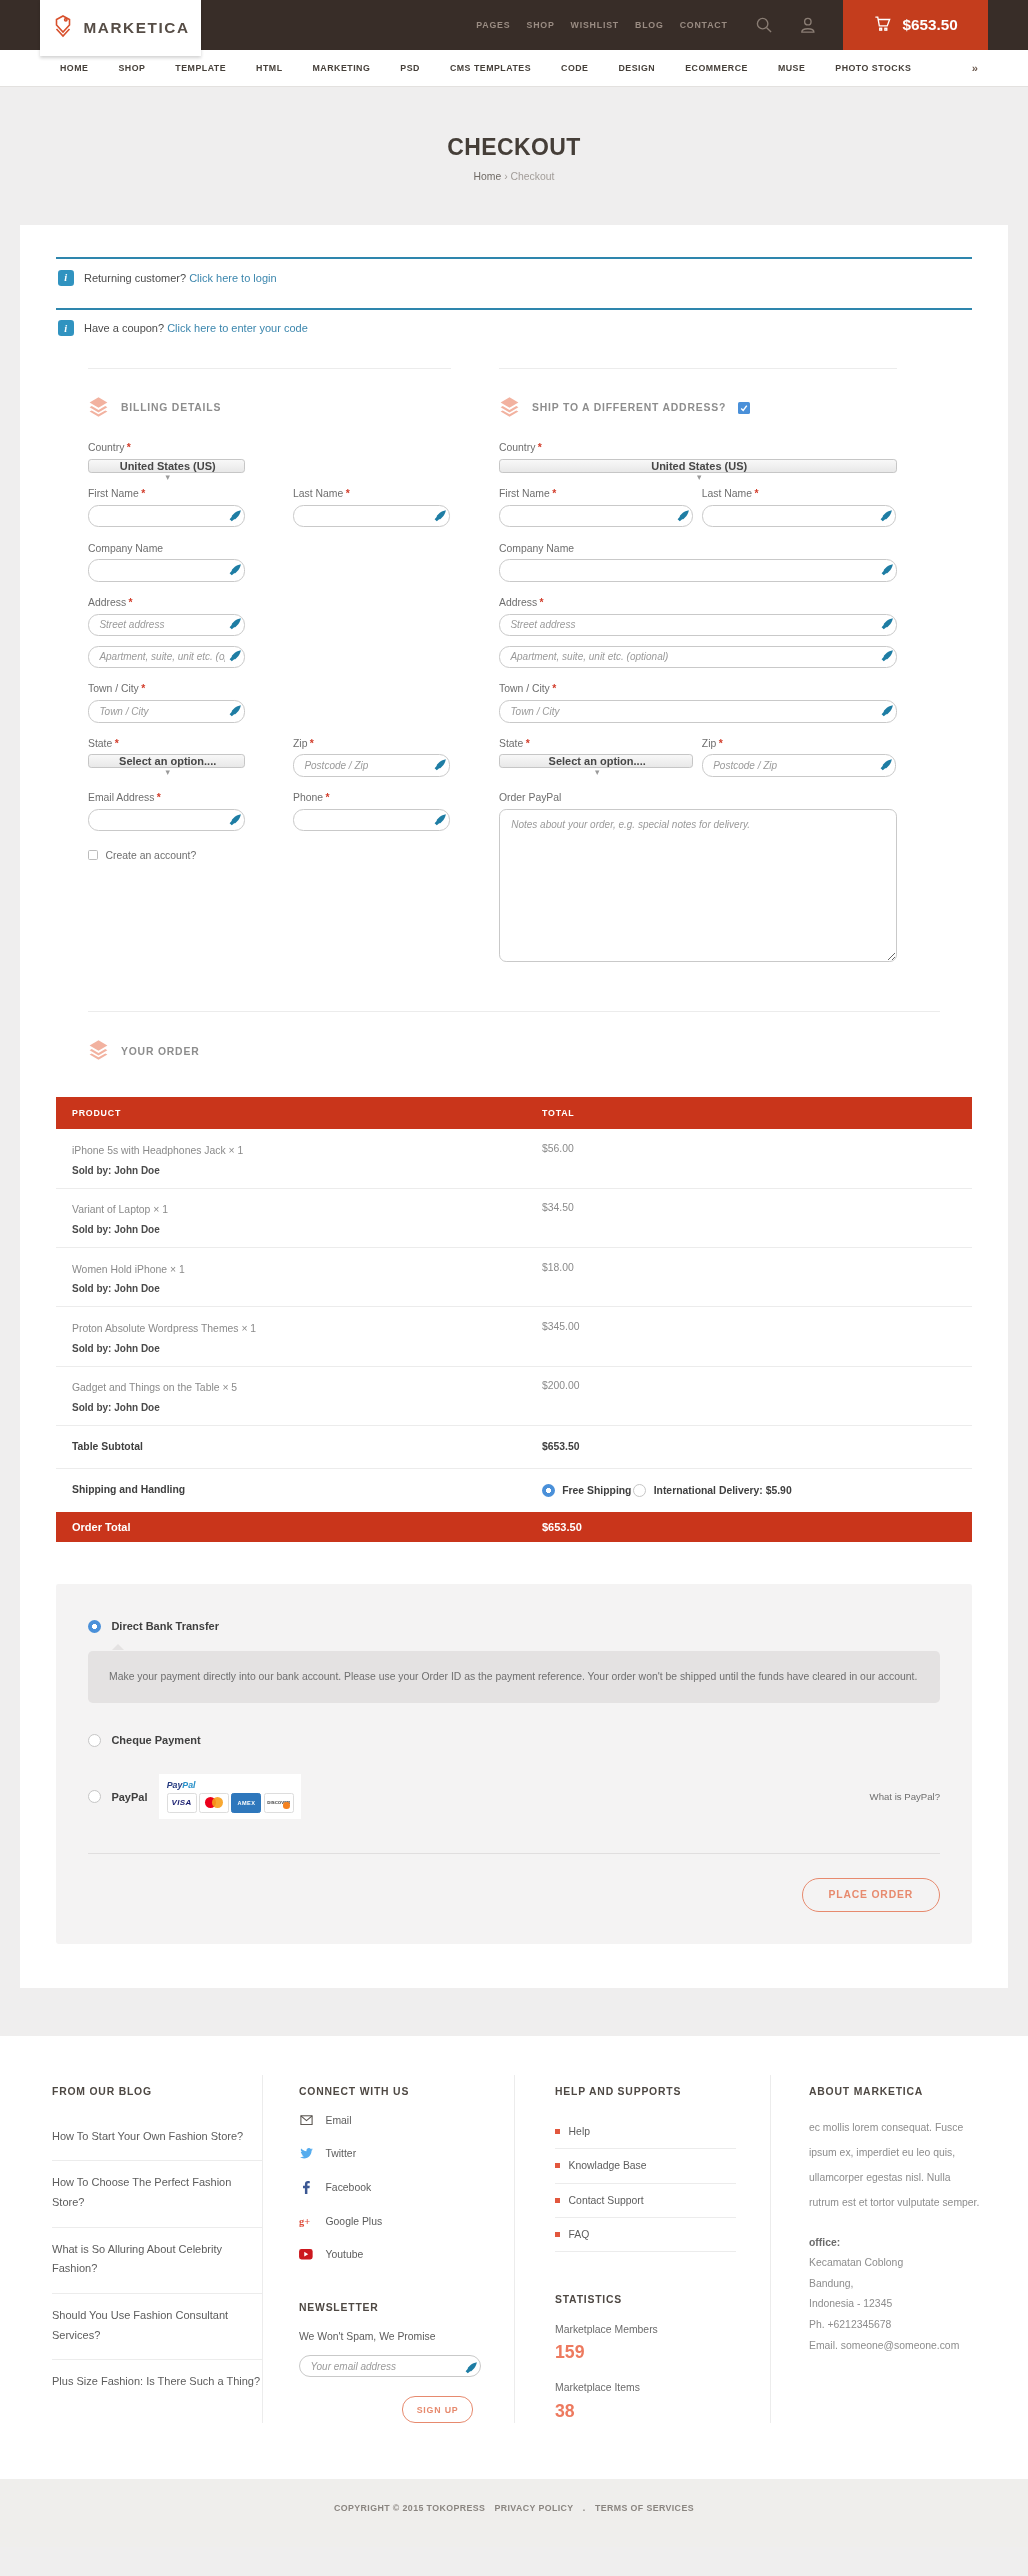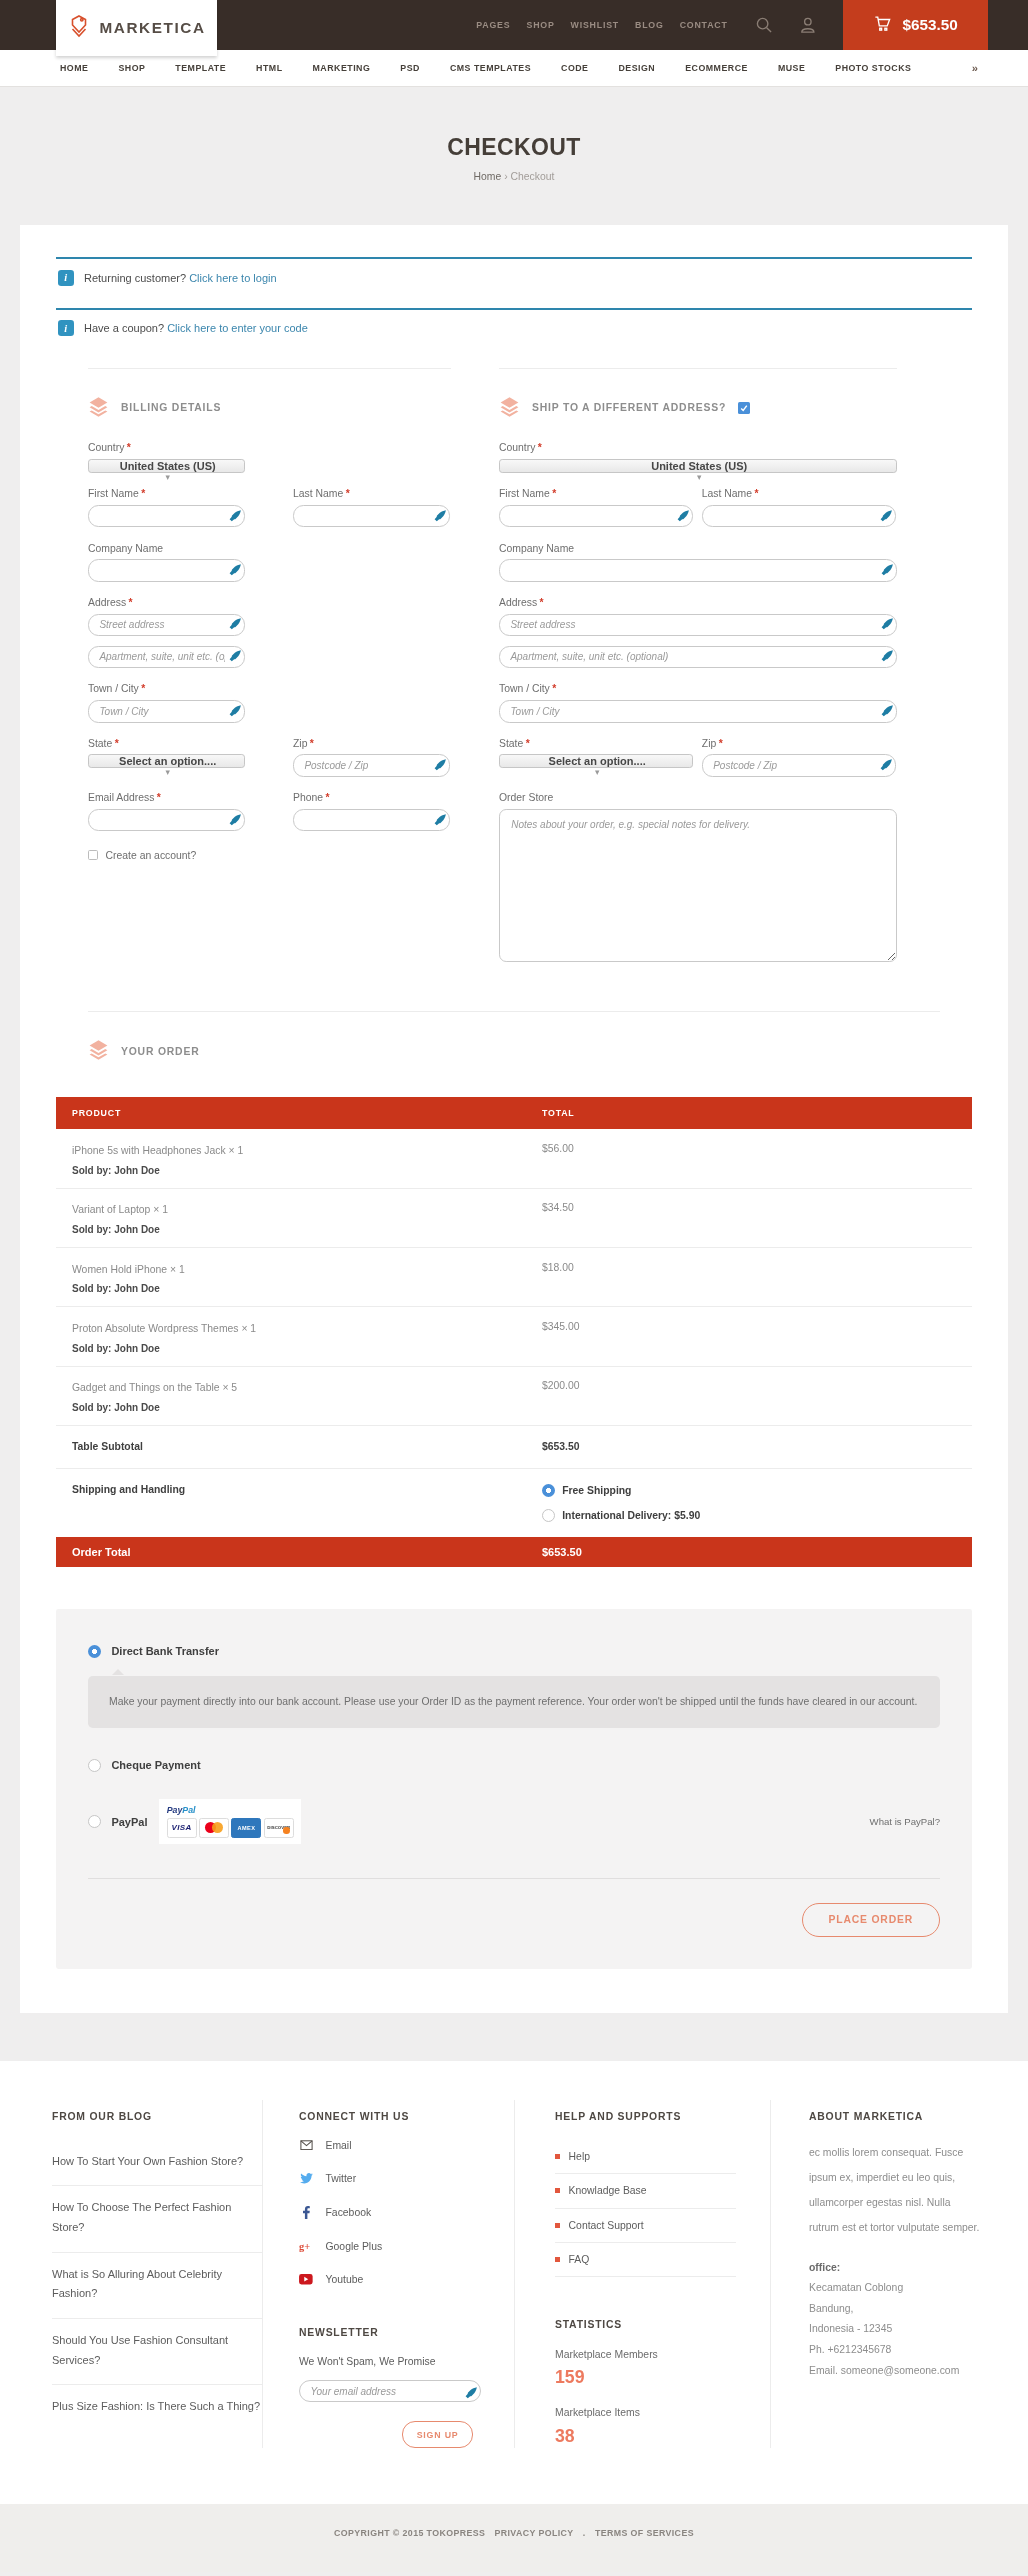--- a/index.html
+++ b/index.html
@@ -2,21 +2,21 @@
 <html style="font-size:13px"><head>
 <meta charset="utf-8">
 <style>
   * { box-sizing: border-box; }
   html,body{margin:0;padding:0;}
   body{width:1028px;background:#efeeee;font-family:"Liberation Sans",sans-serif;color:#555;}
   a{text-decoration:none;color:inherit;}
 
   
   .topbar{height:50px;background:#382d28;display:flex;align-items:center;position:relative;padding-right:40px;}
-  .logo-box{position:absolute;left:56px;top:0;width:161px;height:56px;background:#fff;z-index:6;
+  .logo-box{position:absolute;left:40px;top:0;width:161px;height:56px;background:#fff;z-index:6;
     display:flex;align-items:center;justify-content:center;gap:8px;box-shadow:0 1.6px 3.2px rgba(0,0,0,.18);}
   .brand{font-size:15.3px;font-weight:bold;letter-spacing:1.6px;color:#564d46;}
   .topnav{margin-left:auto;display:flex;align-items:center;gap:16px;}
   .topnav a{color:#9a8c83;font-size:8.8px;font-weight:bold;letter-spacing:0.8px;}
   .hdr-icon{margin-left:27px;display:flex;align-items:center;cursor:pointer;}
   .cartbox{margin-left:26px;width:145px;height:50px;background:#c43d1d;color:#fff;display:flex;
     align-items:center;justify-content:center;gap:10.4px;font-size:15.3px;font-weight:bold;cursor:pointer;}
 
   
   .mainmenu{height:37px;background:#fff;border-bottom:0.8px solid #e3e1df;display:flex;align-items:center;
@@ -72,21 +72,21 @@
 
   
   .order-headwrap{padding:0 32px;margin-top:27px;}
   .order-table{margin-top:34px;font-size:10.4px;}
   .thead{display:flex;background:#c9351b;color:#fff;font-size:8.8px;font-weight:bold;letter-spacing:0.8px;padding:11.2px 16px;}
   .colp{width:470px;flex:none;}
   .trow{display:flex;padding:13.7px 16px 12px;border-bottom:0.8px solid #ececec;color:#8a8a8a;}
   .pname{line-height:1.5;}
   .pseller{margin-top:6px;font-size:10px;font-weight:bold;color:#4a4a4a;}
   .trow.tstrong{color:#3f3f3f;font-weight:bold;padding:15.3px 16px;}
-  .shipopts{display:flex;flex-direction:column;gap:12px;}
+  .shipopts{display:flex;flex-direction:row;gap:2px;}
   .radiorow{display:flex;align-items:center;gap:7.2px;font-weight:bold;color:#3f3f3f;cursor:pointer;}
   .radio{flex:none;width:13px;height:13px;border-radius:50%;border:0.8px solid #c6c6c6;background:#fff;}
   .radio.on{border:none;background:radial-gradient(circle,#fff 0 2.4px,#4a90d9 2.8px);}
   .total-bar{display:flex;background:#c9351b;color:#fff;font-weight:bold;font-size:11px;padding:8.8px 16px;margin-top:-0.8px;}
 
   
   .paybox{margin-top:42px;background:#f4f3f3;border-radius:2.4px;padding:36px 32px 32px;}
   .method{display:flex;align-items:center;gap:10.4px;font-size:11px;font-weight:bold;color:#3f3f3f;}
   .pay-desc{margin:17.7px 0 0;background:#e4e2e2;border-radius:4.8px;padding:16px 21px;color:#6f6f6f;
     font-size:10.4px;line-height:2.0;position:relative;}
@@ -455,21 +455,21 @@
           <div class="input-wrap">
             <input class="txt" type="text" placeholder="Postcode / Zip" style="">
             <span class="pen"><svg width="12" height="12" viewBox="0 0 16 16">
                     <path fill="#1e7da4" d="M15.8.2c-3 .6-6.3 1.8-8 3.4L4.1 7.2c-.6.5-.7 1.3-.3 1.8L.8 12.2l2.9 2.9 3.2-2.9c.5.4 1.3.3 1.8-.3l3.6-3.7C14 6.5 15.2 3.2 15.8.2z"></path>
                   </svg></span>
           </div>
         </div>
       </div>
 
       <div class="field wfull">
-        <label>Order Store</label>
+        <label>Order PayPal</label>
         <textarea class="notes" placeholder="Notes about your order, e.g. special notes for delivery." style=""></textarea>
       </div>
     </section>
   </div>
 
   <div class="order-headwrap">
     <div class="sec-head">
       <span>
         <svg width="21" height="21" viewBox="0 0 26 26" fill="#f2b2a0">
           <path d="M13 1.5 24 8 13 14.5 2 8z"></path>

